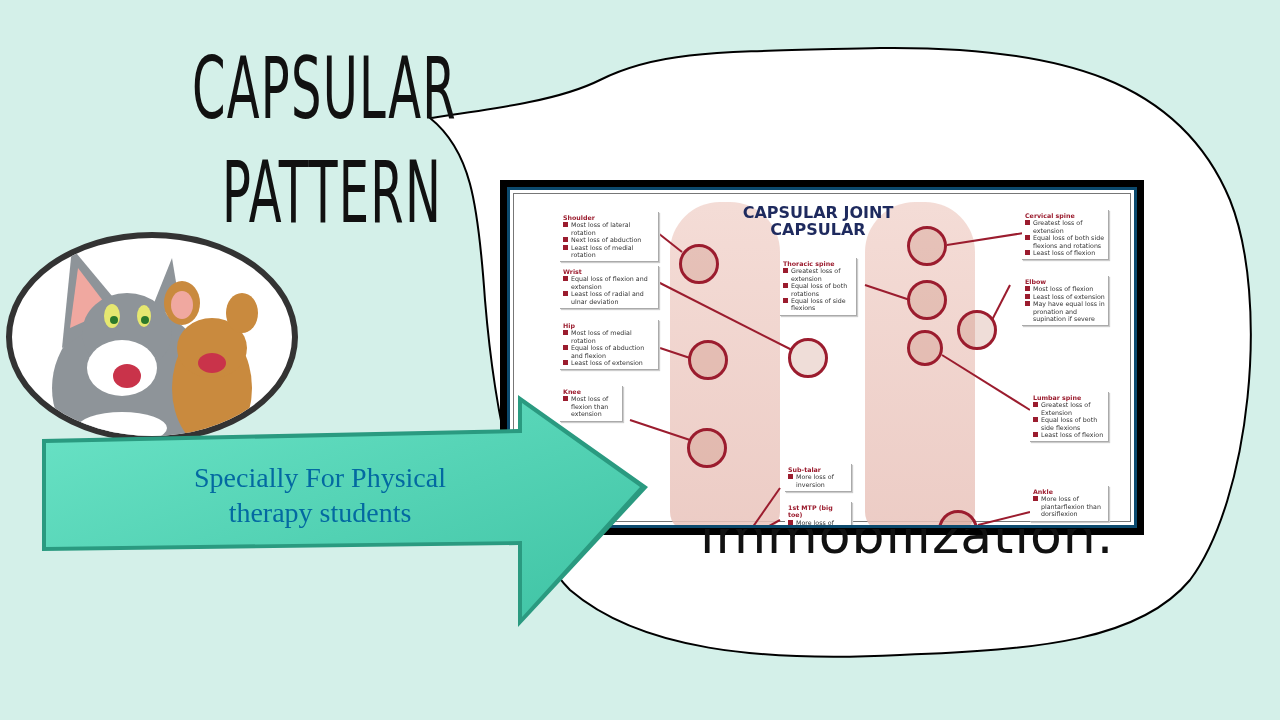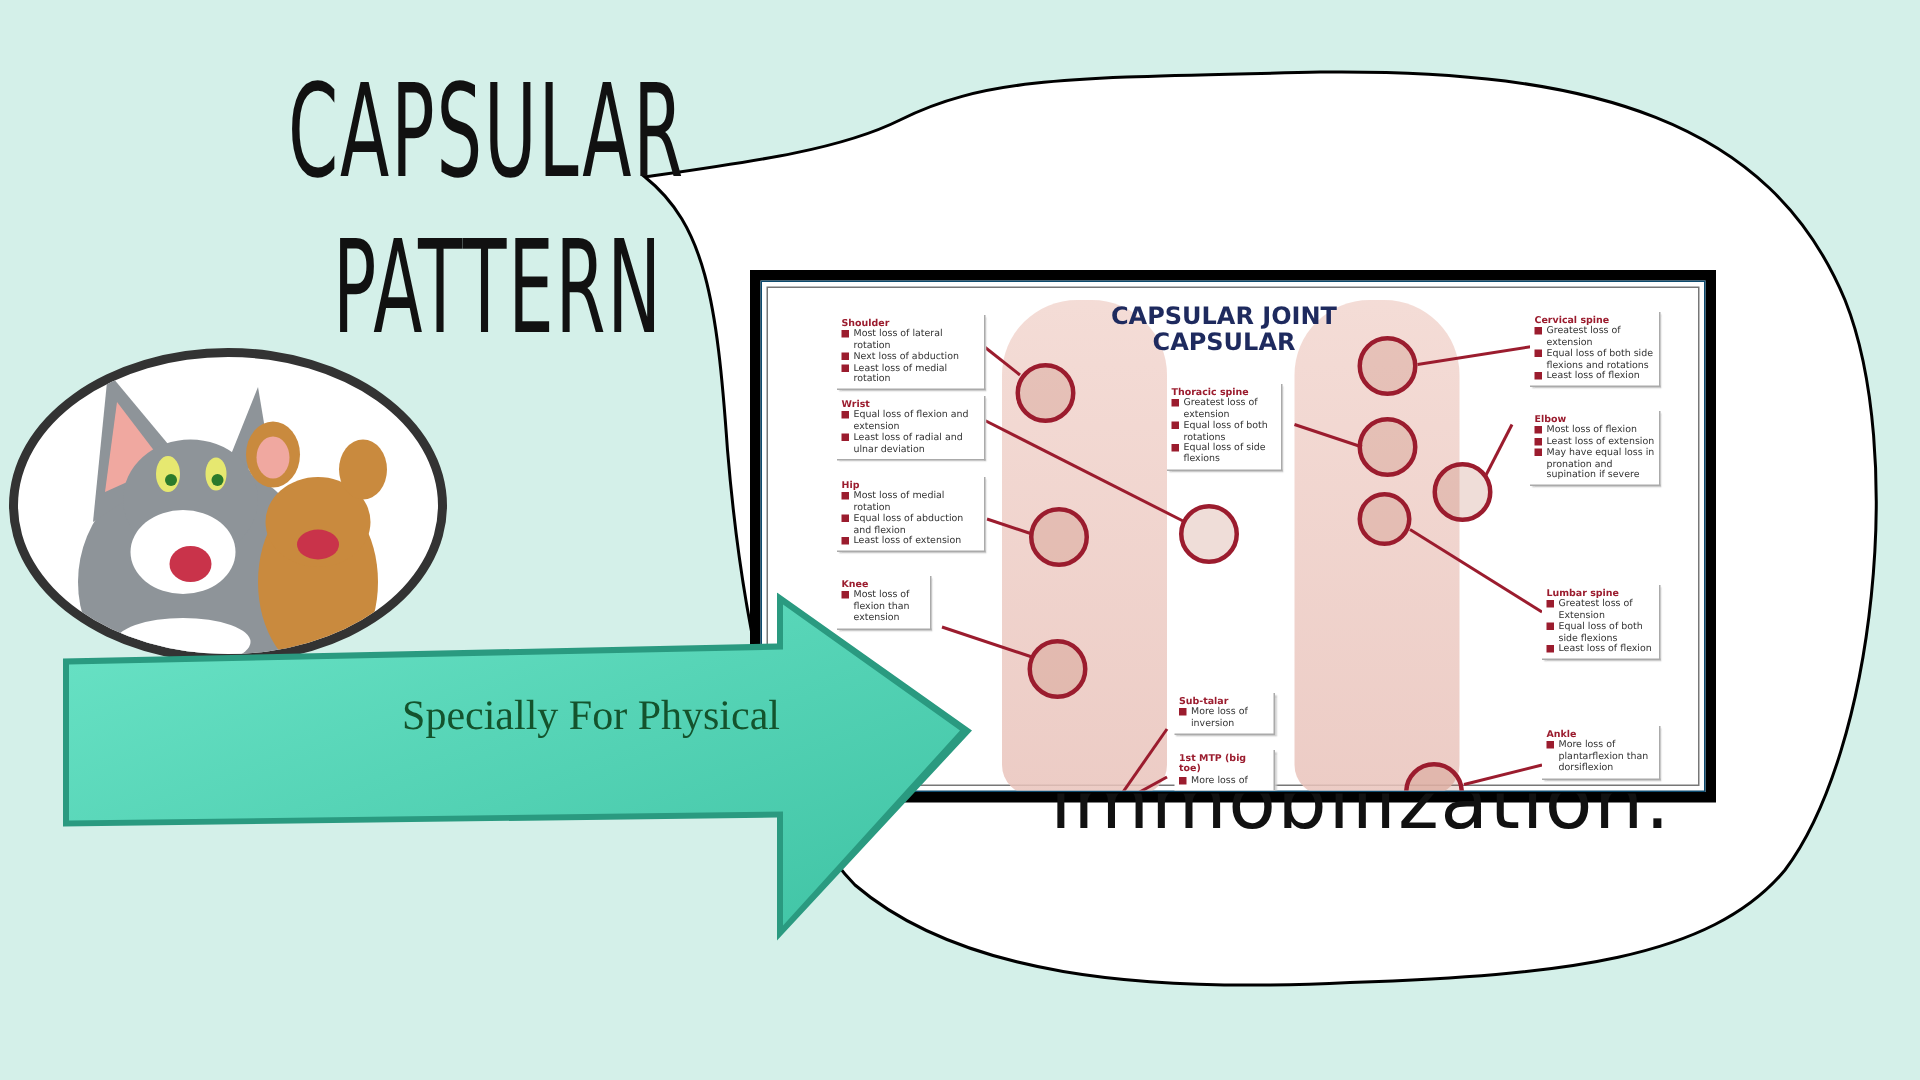--- a/index.html
+++ b/index.html
@@ -1,31 +1,31 @@
 <!DOCTYPE html>
 <html><head>
 <meta charset="utf-8">
 <style>
   html,body{margin:0;padding:0;}
   body{width:1280px;height:720px;overflow:hidden;position:relative;background:#d4f0e9;font-family:"Liberation Sans",sans-serif;}
   .abs{position:absolute;}
   .title{position:absolute;font-family:"DejaVu Sans Condensed","DejaVu Sans",sans-serif;font-weight:normal;color:#111;letter-spacing:2px;transform:scaleX(0.62);transform-origin:left top;white-space:nowrap;}
   #bubble{position:absolute;left:0;top:0;width:1280px;height:720px;}
   .frame{position:absolute;left:500px;top:180px;width:644px;height:355px;background:#000;}
-  .frame-inner{position:absolute;left:7px;top:7px;width:630px;height:341px;background:#fff;border:1px solid #0c4a6e;box-sizing:border-box;overflow:hidden;}
+  .frame-inner{position:absolute;left:7px;top:7px;width:630px;height:341px;background:#fff;border:3px solid #0c4a6e;box-sizing:border-box;overflow:hidden;}
   .frame-inner .line2{position:absolute;left:3px;top:3px;right:3px;bottom:3px;border:1px solid #777;}
   .poster-title{position:absolute;left:228px;top:14px;width:160px;text-align:center;color:#1e2a5e;font-weight:bold;font-size:16px;line-height:17px;font-family:"DejaVu Sans",sans-serif;}
   .lbl{position:absolute;background:#fff;border-right:1px solid #aaa;border-bottom:1px solid #aaa;box-shadow:1px 1px 1px #ccc;padding:2px 3px 3px 3px;font-size:6.3px;line-height:7.4px;color:#333;font-family:"DejaVu Sans",sans-serif;}
   .lbl .h{color:#9b1c2e;font-weight:bold;}
   .lbl .it{padding-left:8px;position:relative;}
   .lbl .it:before{content:"";position:absolute;left:0;top:1px;width:5px;height:5px;background:#9b1c2e;}
   .circ{position:absolute;border:3px solid #9b1c2e;border-radius:50%;box-sizing:border-box;background:rgba(190,120,100,0.25);}
   .body-fig{position:absolute;background:linear-gradient(#f2d6cf,#e9c3bb);opacity:0.85;}
   .arrow{position:absolute;left:40px;top:395px;width:610px;height:235px;}
-  .arrow-text{position:absolute;left:120px;top:460px;width:400px;text-align:right;font-family:"Liberation Serif",serif;font-size:28px;line-height:35px;color:#14532d;}
+  .arrow-text{position:absolute;left:120px;top:460px;width:400px;text-align:center;font-family:"Liberation Serif",serif;font-size:28px;line-height:35px;color:#0369a1;}
   .immob{position:absolute;left:700px;top:505px;font-size:52px;color:#111;font-family:"DejaVu Sans",sans-serif;letter-spacing:1px;clip-path:inset(24px 0 0 0);}
   .oval{position:absolute;left:6px;top:232px;width:292px;height:210px;border-radius:50%;background:#fff;border:6px solid #333;box-sizing:border-box;overflow:hidden;}
 </style>
 </head>
 <body>
 
 <svg id="bubble" viewBox="0 0 1280 720">
   <path d="M430 118 C 500 108, 560 100, 600 80 C 660 50, 720 52, 880 48 C 1060 46, 1180 80, 1230 200 C 1270 300, 1250 500, 1190 580 C 1140 640, 1040 650, 900 655 C 760 662, 640 650, 570 590 C 520 540, 495 420, 485 300 C 478 200, 470 150, 430 118 Z" fill="#ffffff" stroke="#000" stroke-width="2"></path>
 </svg>
 
@@ -160,13 +160,14 @@
     <linearGradient id="ag" x1="0" y1="0" x2="1" y2="1">
       <stop offset="0" stop-color="#6ae3c6"></stop>
       <stop offset="1" stop-color="#3fc3a4"></stop>
     </linearGradient>
   </defs>
   <polygon points="2,44 478,34 478,0 608,92 478,232 478,150 2,156" fill="#2a9a80"></polygon>
   <polygon points="6,48 482,38 482,8 600,92 482,222 482,146 6,152" fill="url(#ag)"></polygon>
 </svg>
 <div class="arrow-text">
   <div>Specially For  Physical</div>
+  <div>therapy  students</div>
 </div>
 
 </body></html>

